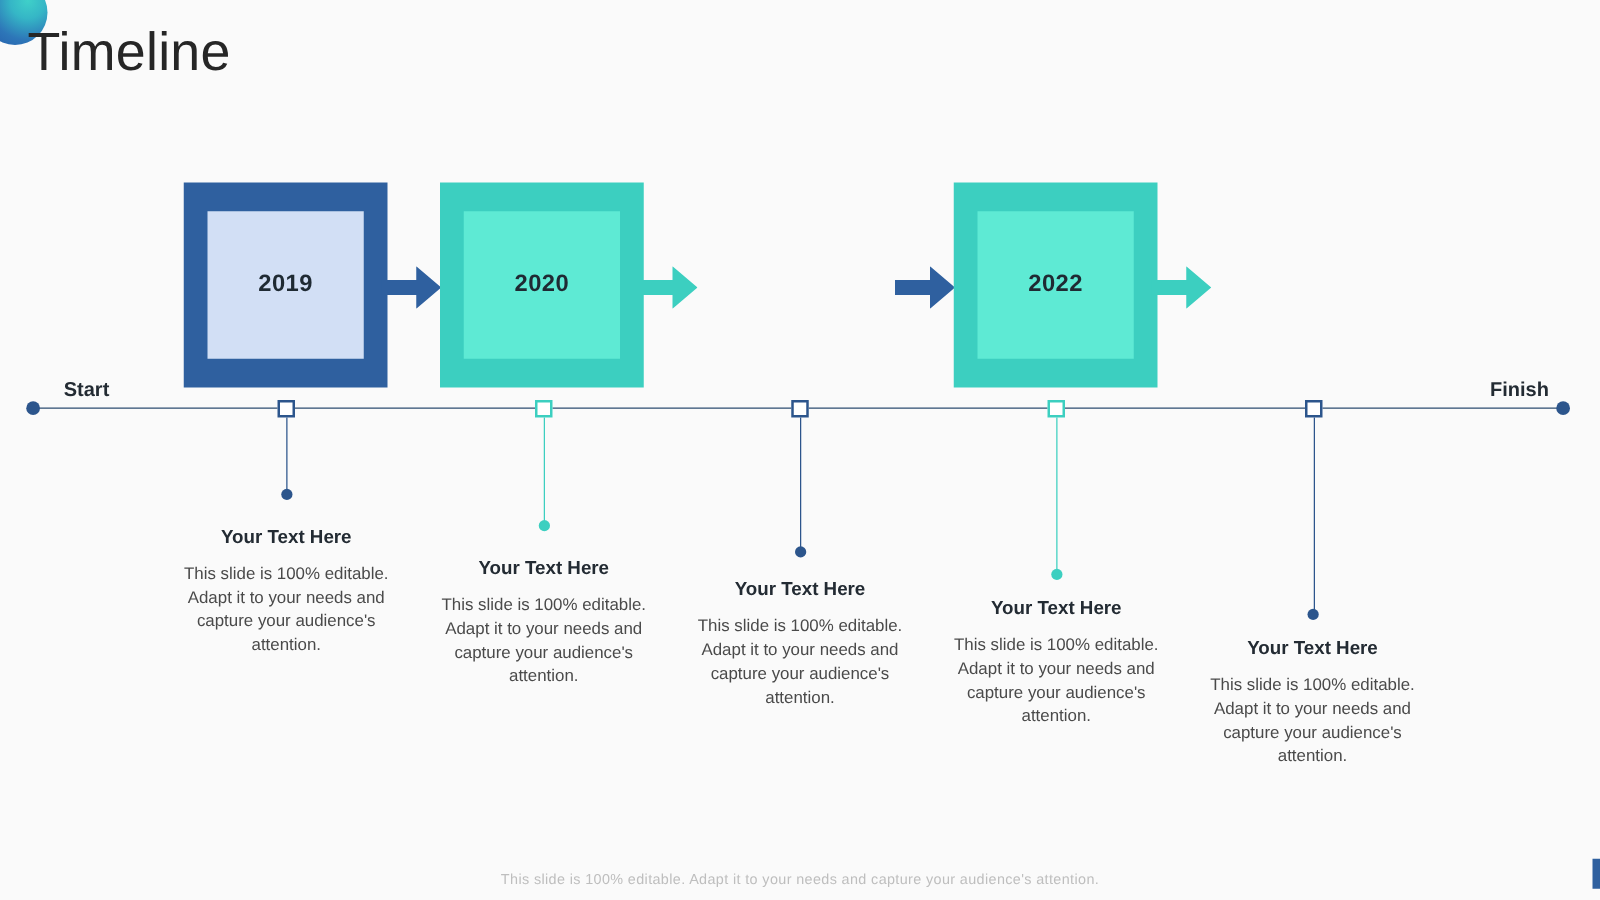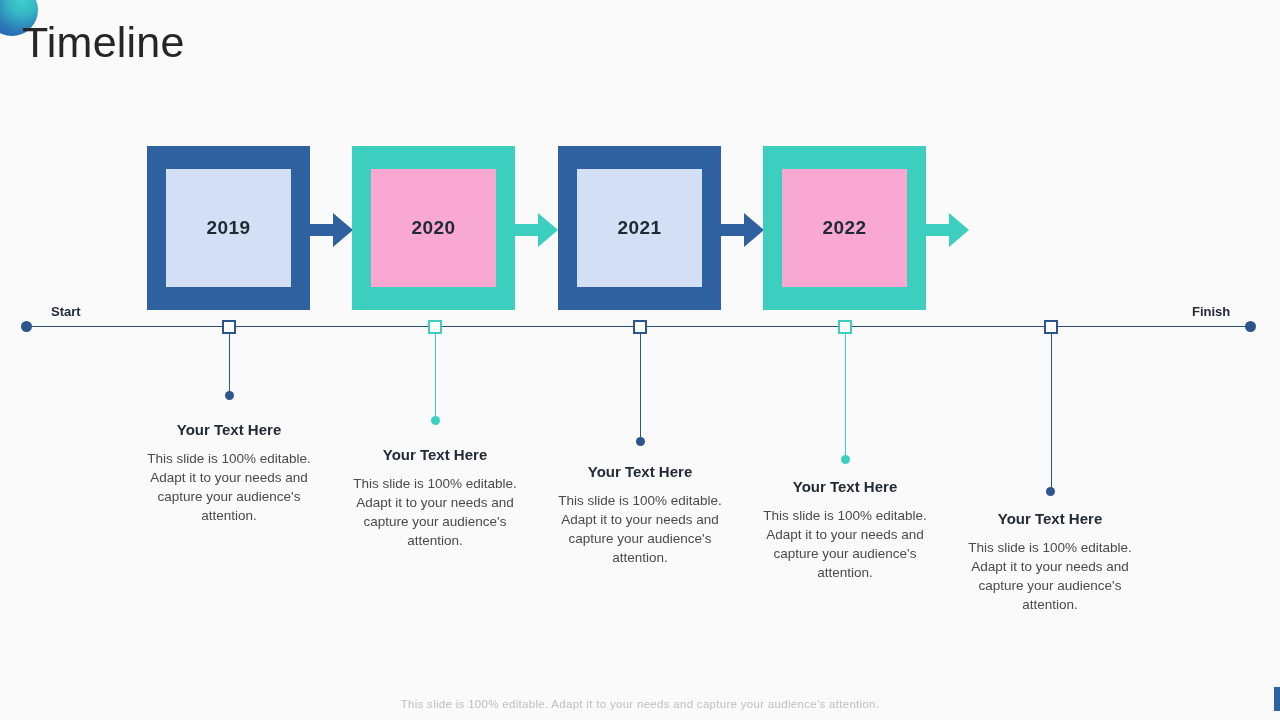--- a/index.html
+++ b/index.html
@@ -65,21 +65,21 @@
     align-items: center;
     justify-content: center;
     font-size: 19px;
     font-weight: bold;
     color: #1F2A33;
     letter-spacing: 0.4px;
   }
   .year-box.blue  { background: #2F609F; }
   .year-box.blue .inner  { background: #D2DFF5; }
   .year-box.teal  { background: #3CCFC0; }
-  .year-box.teal .inner  { background: #f9a8d4; }
+  .year-box.teal .inner  { background: #5eead4; }
 
   
   .arrow {
     position: absolute;
     top: 213px;
     width: 48px;
     height: 34px;
     pointer-events: auto;
   }
   .arrow svg { display: block; width: 48px; height: 34px; }
@@ -99,21 +99,21 @@
     width: 11px;
     height: 11px;
     border-radius: 50%;
     background: #2C558C;
   }
   .axis-endpoint.start  { left: 21px; }
   .axis-endpoint.finish { left: 1245px; }
 
   .axis-label {
     position: absolute;
-    font-size: 13px;
+    font-size: 16px;
     font-weight: bold;
     color: #232B33;
   }
   .axis-label.start  { left: 51px; top: 304px; }
   .axis-label.finish { left: 1173px; top: 304px; margin-left: 19px; }
 
   
   .node-marker {
     position: absolute;
     top: 320px;
@@ -203,23 +203,20 @@
   <div class="year-box teal" style="left:352px;">
     <div class="inner">2020</div>
   </div>
 
   <div class="arrow" style="left:510px;">
     <svg viewBox="0 0 48 34">
         <polygon points="0,11 28,11 28,0 48,17 28,34 28,23 0,23" fill="#3CCFC0"></polygon>
       </svg>
   </div>
 
-  <div class="year-box blue" style="left:558px;">
-    <div class="inner">2021</div>
-  </div>
 
   <div class="arrow" style="left:716px;">
     <svg viewBox="0 0 48 34">
         <polygon points="0,11 28,11 28,0 48,17 28,34 28,23 0,23" fill="#2F609F"></polygon>
       </svg>
   </div>
 
   <div class="year-box teal" style="left:763px;">
     <div class="inner">2022</div>
   </div>

